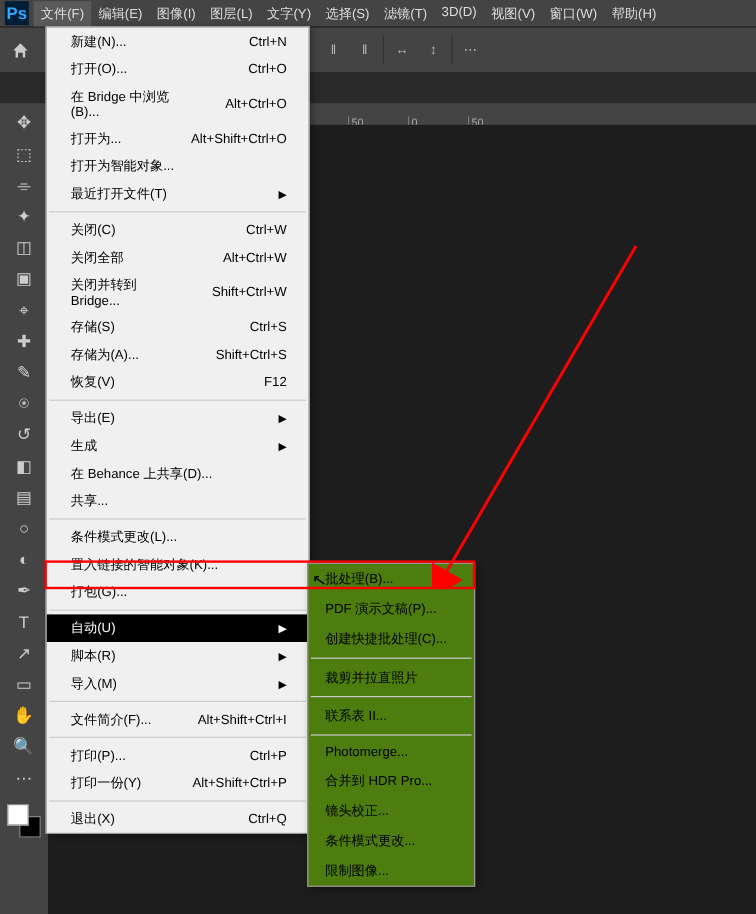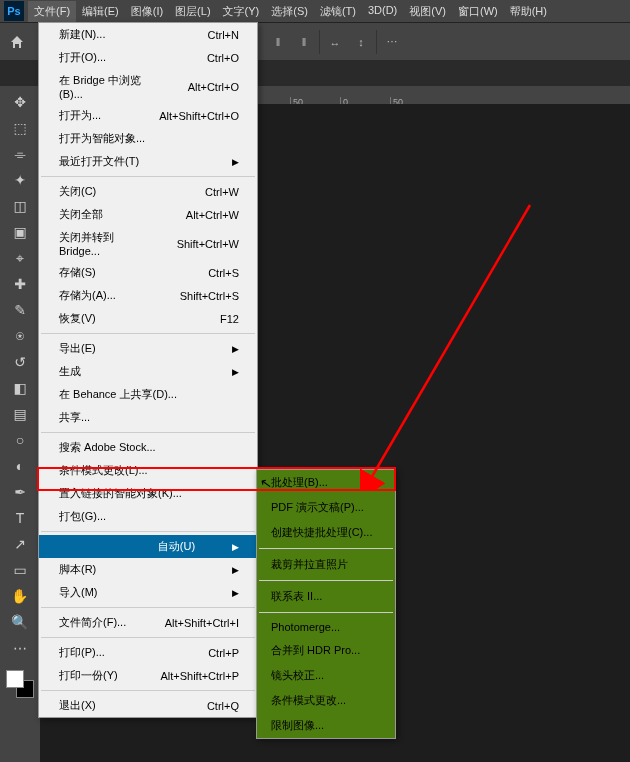--- a/index.html
+++ b/index.html
@@ -1,19 +1,19 @@
 <!DOCTYPE html>
 <html><head>
 <meta charset="utf-8">
 <style>
   * { margin: 0; padding: 0; box-sizing: border-box; font-family: "Microsoft YaHei", Arial, sans-serif; }
   body { background: #2a2a2a; width: 630px; height: 762px; overflow: hidden; position: relative; }
   
   .menubar { background: #444444; height: 22px; display: flex; align-items: center; font-size: 11px; color: #ddd; }
-  .menubar .ps-icon { width: 20px; height: 20px; background: #001e36; color: #31a8ff; display: flex; align-items: center; justify-content: center; font-size: 11px; font-weight: bold; margin: 0 4px; }
+  .menubar .ps-icon { width: 20px; height: 20px; background: #001e36; color: #31a8ff; display: flex; align-items: center; justify-content: center; font-size: 14px; font-weight: bold; margin: 0 4px; }
   .menubar .menu-item { padding: 3px 6px; cursor: default; }
   .menubar .menu-item.active { background: #5a5a5a; }
   
   .toolbar { background: #444444; height: 38px; display: flex; align-items: center; font-size: 11px; color: #ddd; padding: 0 4px; border-top: 1px solid #222; }
   .toolbar .home-icon { width: 26px; height: 26px; display: flex; align-items: center; justify-content: center; margin-right: 6px; }
   .toolbar .tb-sep { width: 1px; height: 24px; background: #333; margin: 0 4px; }
   .toolbar .tb-group { display: flex; gap: 4px; align-items: center; }
   .toolbar .tb-btn { width: 22px; height: 22px; display: flex; align-items: center; justify-content: center; color: #bbb; }
   .toolbar .tb-label { margin: 0 6px; color: #ccc; }
   
@@ -27,21 +27,21 @@
   .left-tools .tool { width: 24px; height: 24px; display: flex; align-items: center; justify-content: center; color: #ccc; font-size: 14px; position: relative; margin-bottom: 2px; }
   .left-tools .swatches { width: 28px; height: 28px; position: relative; margin-top: 8px; }
   .left-tools .swatches .fg { width: 18px; height: 18px; background: #fff; border: 1px solid #888; position: absolute; top: 0; left: 0; z-index: 2; }
   .left-tools .swatches .bg { width: 18px; height: 18px; background: #000; border: 1px solid #888; position: absolute; bottom: 0; right: 0; }
   
   .canvas-area { position: absolute; left: 40px; top: 104px; right: 0; bottom: 0; background: #1d1d1d; }
   
   
   .dropdown { position: absolute; top: 22px; left: 38px; width: 220px; background: #f0f0f0; border: 1px solid #999; box-shadow: 2px 2px 6px rgba(0,0,0,0.4); font-size: 11px; color: #000; z-index: 100; }
   .dropdown .row { display: flex; justify-content: space-between; align-items: center; padding: 4px 18px 4px 20px; cursor: default; position: relative; gap: 37px; }
-  .dropdown .row.highlight { background: #0369a1; color: #fff; justify-content: flex-end; }
+  .dropdown .row.highlight { background: #000000; color: #fff; }
   .dropdown .row .arrow { font-size: 9px; }
   .dropdown .sep { height: 1px; background: #ccc; margin: 3px 2px; }
   
   
   .submenu { position: absolute; top: 469px; left: 256px; width: 140px; background: #4d7c0f; border: 1px solid #999; box-shadow: 2px 2px 6px rgba(0,0,0,0.4); font-size: 11px; color: #000; z-index: 101; }
   .submenu .row { padding: 5px 14px; cursor: default; }
   .submenu .sep { height: 1px; background: #ccc; margin: 3px 2px; }
   
   
   .red-box { position: absolute; top: 467px; left: 37px; width: 359px; height: 24px; border: 2px solid #ff0000; z-index: 200; pointer-events: none; }
@@ -210,24 +210,20 @@
     <div class="row">
       <span>在 Behance 上共享(D)...</span>
       <span></span>
     </div>
     <div class="row">
       <span>共享...</span>
       <span></span>
     </div>
     <div class="sep"></div>
     <div class="row">
-      <span>搜索 Adobe Stock...</span>
-      <span></span>
-    </div>
-    <div class="row">
       <span>条件模式更改(L)...</span>
       <span></span>
     </div>
     <div class="row">
       <span>置入链接的智能对象(K)...</span>
       <span></span>
     </div>
     <div class="row">
       <span>打包(G)...</span>
       <span></span>

